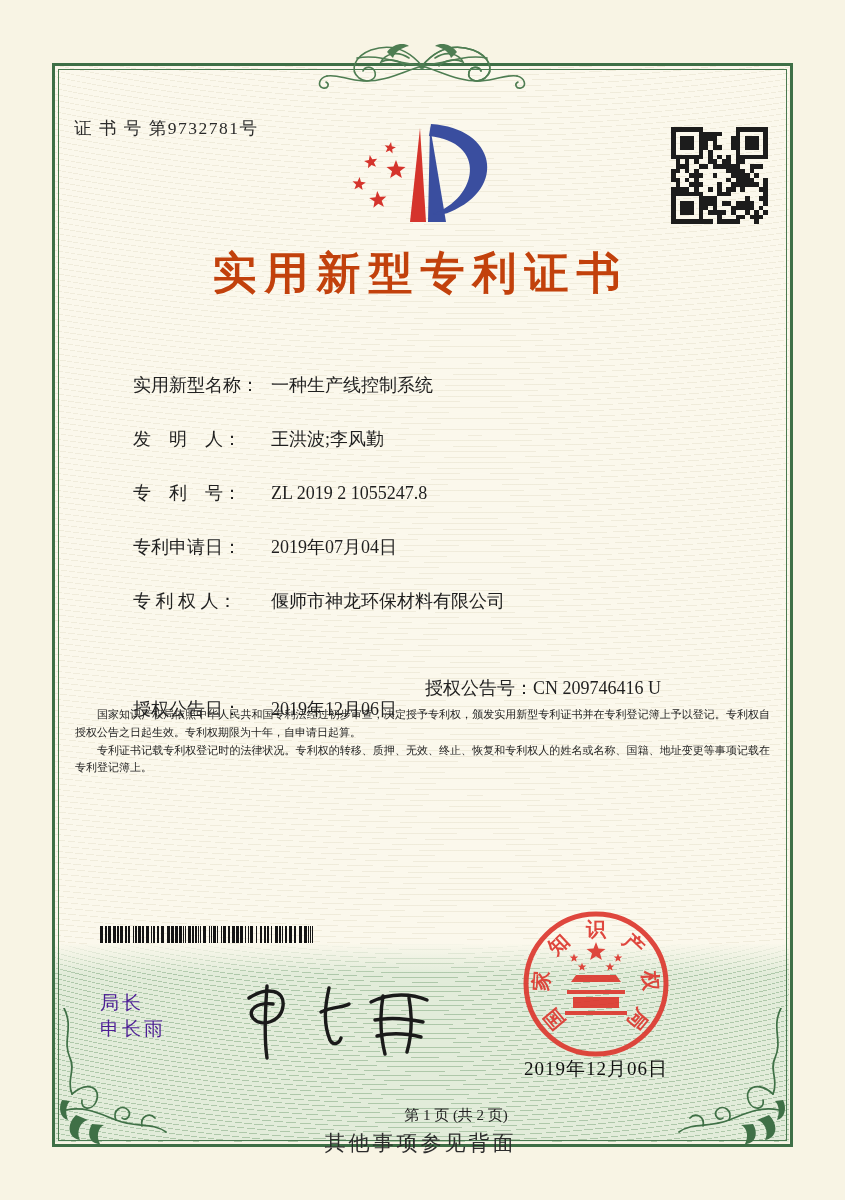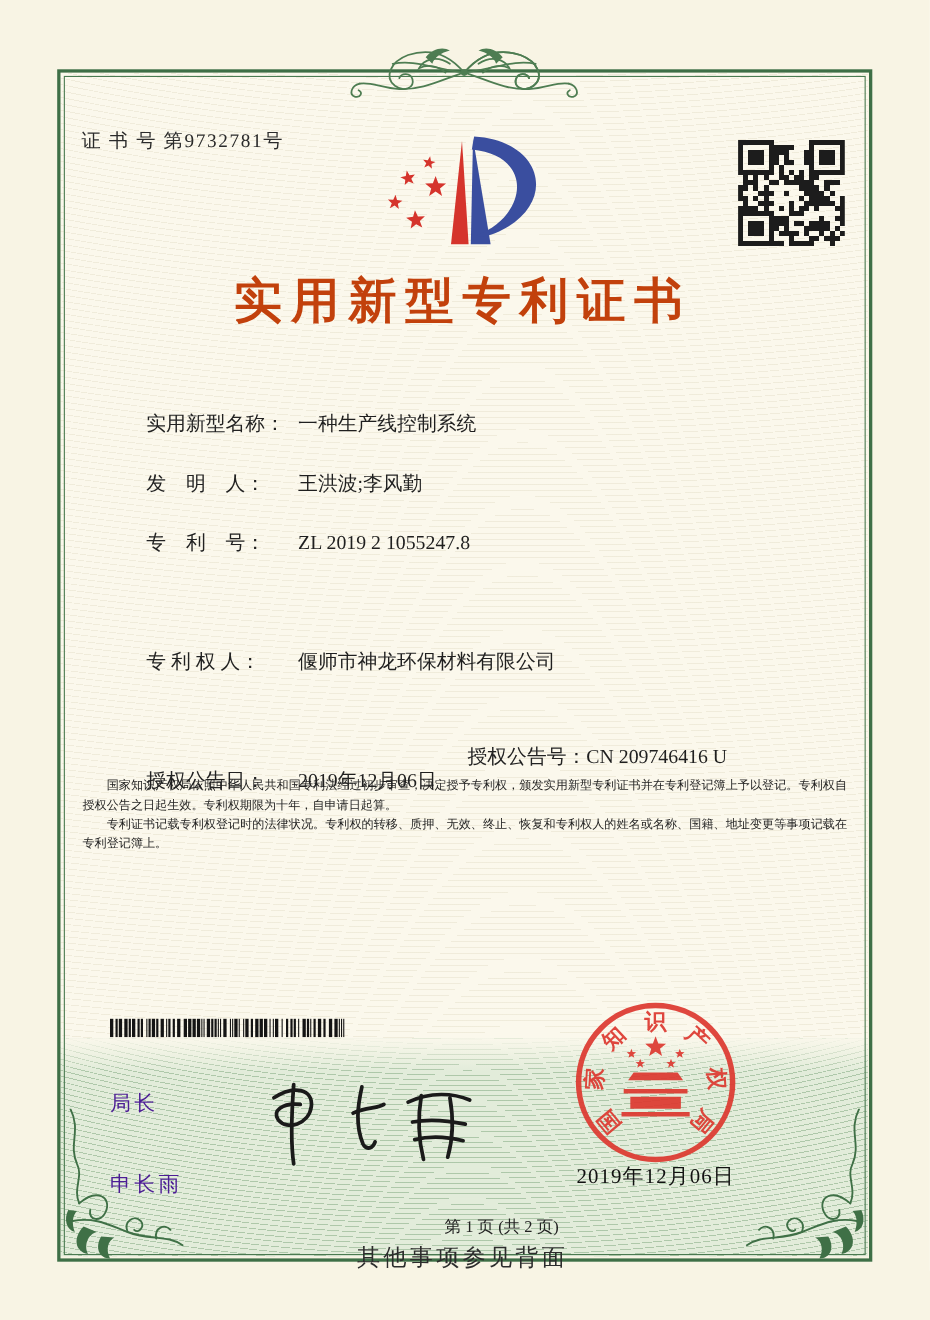--- a/index.html
+++ b/index.html
@@ -377,20 +377,23 @@
 
   <div class="content row" style="top:352px">
     <span class="lbl">实用新型名称：</span><span class="val">一种生产线控制系统</span>
   </div>
   <div class="content row" style="top:406px">
     <span class="lbl">发　明　人：</span><span class="val">王洪波;李风勤</span>
   </div>
   <div class="content row" style="top:460px">
     <span class="lbl">专　利　号：</span><span class="val">ZL 2019 2 1055247.8</span>
   </div>
+  <div class="content row" style="top:514px">
+    <span class="lbl">专利申请日：</span><span class="val">2019年07月04日</span>
+  </div>
   <div class="content row" style="top:568px">
     <span class="lbl">专 利 权 人：</span><span class="val">偃师市神龙环保材料有限公司</span>
   </div>
 
   <div class="content row" style="top:676px">
     <span class="lbl">授权公告日：</span><span class="val">2019年12月06日</span>
     <span class="grant-no"><span>授权公告号：</span><span class="val">CN 209746416 U</span></span>
   </div>
 
   <div class="content paras">
@@ -453,21 +456,21 @@
       <rect x="189" y="0" width="3" height="17" fill="#141414"></rect>
       <rect x="194" y="0" width="2" height="17" fill="#141414"></rect>
       <rect x="199" y="0" width="3" height="17" fill="#141414"></rect>
       <rect x="204" y="0" width="3" height="17" fill="#141414"></rect>
       <rect x="208" y="0" width="1" height="17" fill="#141414"></rect>
       <rect x="210" y="0" width="1" height="17" fill="#141414"></rect>
       <rect x="212" y="0" width="1" height="17" fill="#141414"></rect>
     </svg>
 
   <div class="content signer" style="top:990px">局长</div>
-  <div class="content signer" style="top:1064px">申长雨</div>
+  <div class="content signer" style="top:1016px">申长雨</div>
 
   <svg class="gfx" style="left:233px;top:968px;z-index:8" width="210" height="100" viewBox="0 0 210 100">
     <g stroke="#1a1a1a" fill="none" stroke-width="3.4" stroke-linecap="round" stroke-linejoin="round">
       <path d="M34,18 C32,45 31,70 34,90"></path>
       <path d="M16,30 C34,18 52,22 50,38 C48,54 28,60 20,50 C14,42 24,34 40,36"></path>
       <path d="M96,20 C92,38 90,55 97,72 C100,78 106,76 108,70"></path>
       <path d="M88,44 C100,38 110,40 116,36"></path>
       <path d="M138,34 C158,24 180,26 194,32"></path>
       <path d="M150,28 C146,52 148,70 152,86"></path>
       <path d="M176,30 C180,52 178,70 174,84"></path>

